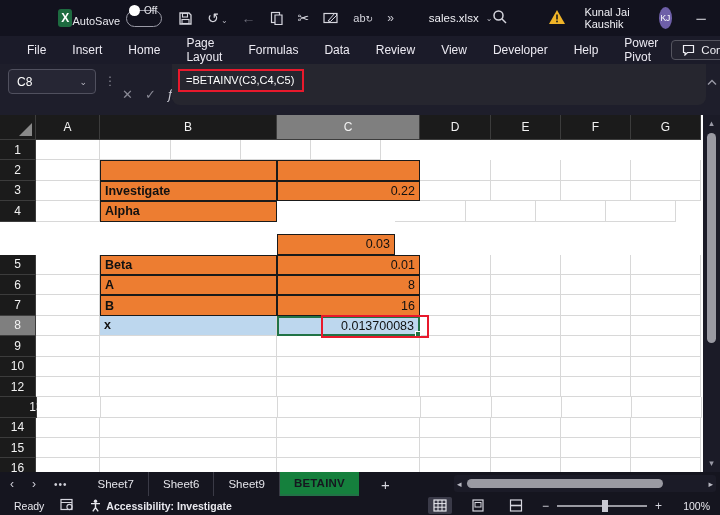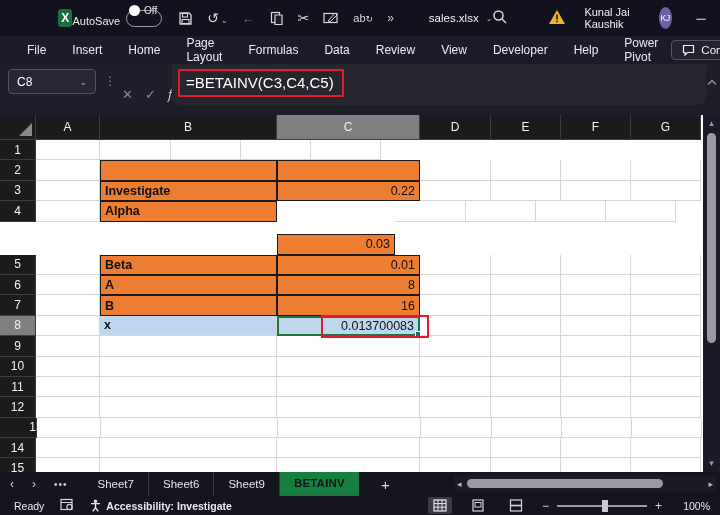--- a/index.html
+++ b/index.html
@@ -48,21 +48,21 @@
   .namebox-wrap { display:flex; align-items:flex-start; padding:5px 0 0 8px; }
   .namebox { width:88px; height:25px; background:#262634; border:1px solid #50505e; border-radius:4px;
              color:#fff; font-size:12px; display:flex; align-items:center; padding:0 8px; }
   .namebox .nb-chev { margin-left:auto; font-size:9px; color:#b9b9c2; }
   .fbar-dots { color:#8a8a96; font-size:12px; margin:10px 6px 0 8px; }
   .fbtns { display:flex; align-items:center; gap:12px; margin-top:9px; color:#8a8a96; font-size:13px; }
   .fx { font-family:"DejaVu Serif", serif; font-style:italic; font-size:13px; color:#c9c9d2; }
   .formula-field { position:absolute; left:172px; top:0; right:14px; height:41px; background:#26262f;
                    border-radius:0 0 8px 8px; display:flex; align-items:flex-start; }
   .formula-text { margin:5px 0 0 6px; border:2.5px solid #e8192c; padding:3px 8px 4px 6px;
-                  color:#fff; font-size:15px; white-space:nowrap; }
+                  color:#fff; font-size:11px; white-space:nowrap; }
   .fbar-expand { position:absolute; right:3px; top:8px; color:#9a9aa6; }
 
   
   .grid-zone { height:357px; flex:none; position:relative; background:#fff; overflow:hidden; }
   .grid { position:absolute; left:0; top:0; width:703px; }
   .grow { display:flex; }
   .hcell { background:#1b1b1b; color:#f2f2f2; font-size:12px; display:flex; align-items:center;
            justify-content:center; border-right:1px solid #3c3c3c; border-bottom:1px solid #3c3c3c; flex:none; }
   .hcell.sel { background:#7f7f7f; }
   .corner { background:#1b1b1b; position:relative; border-right:1px solid #3c3c3c; border-bottom:1px solid #3c3c3c; flex:none; }
@@ -337,30 +337,20 @@
           <div class="hcell" style="width: 36px; height: 20.4px;">10</div>
           <div class="cell" style="height: 20.4px; width: 64px;"></div>
           <div class="cell" style="height: 20.4px; width: 177px;"></div>
           <div class="cell" style="height: 20.4px; width: 143px;"></div>
           <div class="cell" style="height: 20.4px; width: 71px;"></div>
           <div class="cell" style="height: 20.4px; width: 70px;"></div>
           <div class="cell" style="height: 20.4px; width: 70px;"></div>
           <div class="cell" style="height: 20.4px; width: 70px;"></div>
         </div>
         <div class="grow">
-          <div class="hcell" style="width: 36px; height: 20.4px;">11</div>
-          <div class="cell" style="height: 20.4px; width: 64px;"></div>
-          <div class="cell" style="height: 20.4px; width: 177px;"></div>
-          <div class="cell" style="height: 20.4px; width: 143px;"></div>
-          <div class="cell" style="height: 20.4px; width: 71px;"></div>
-          <div class="cell" style="height: 20.4px; width: 70px;"></div>
-          <div class="cell" style="height: 20.4px; width: 70px;"></div>
-          <div class="cell" style="height: 20.4px; width: 70px;"></div>
-        </div>
-        <div class="grow">
           <div class="hcell" style="width: 36px; height: 20.4px;">12</div>
           <div class="cell" style="height: 20.4px; width: 64px;"></div>
           <div class="cell" style="height: 20.4px; width: 177px;"></div>
           <div class="cell" style="height: 20.4px; width: 143px;"></div>
           <div class="cell" style="height: 20.4px; width: 71px;"></div>
           <div class="cell" style="height: 20.4px; width: 70px;"></div>
           <div class="cell" style="height: 20.4px; width: 70px;"></div>
           <div class="cell" style="height: 20.4px; width: 70px;"></div>
         </div>
         <div class="grow">

